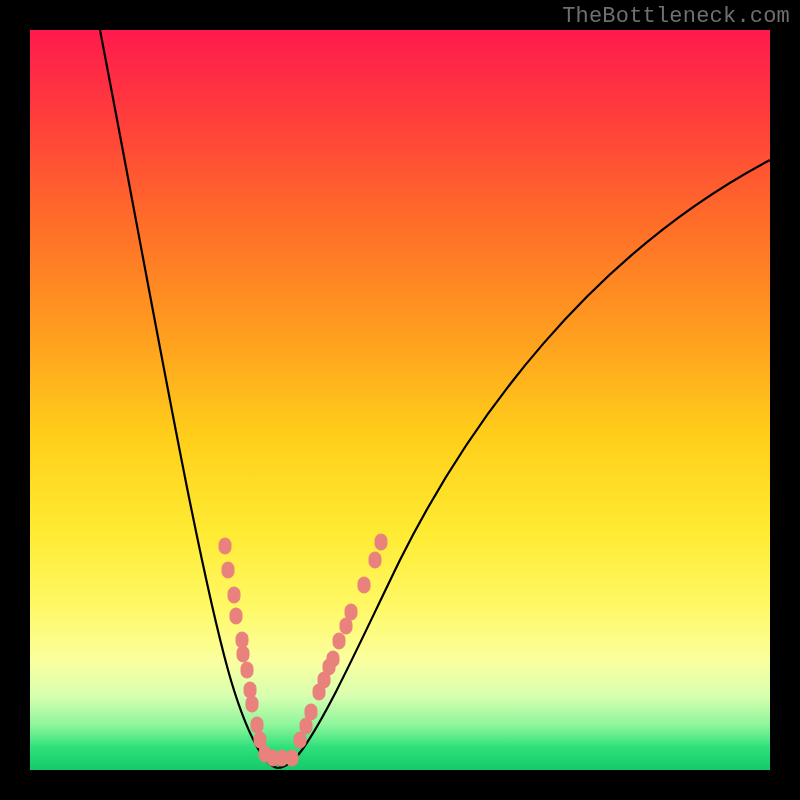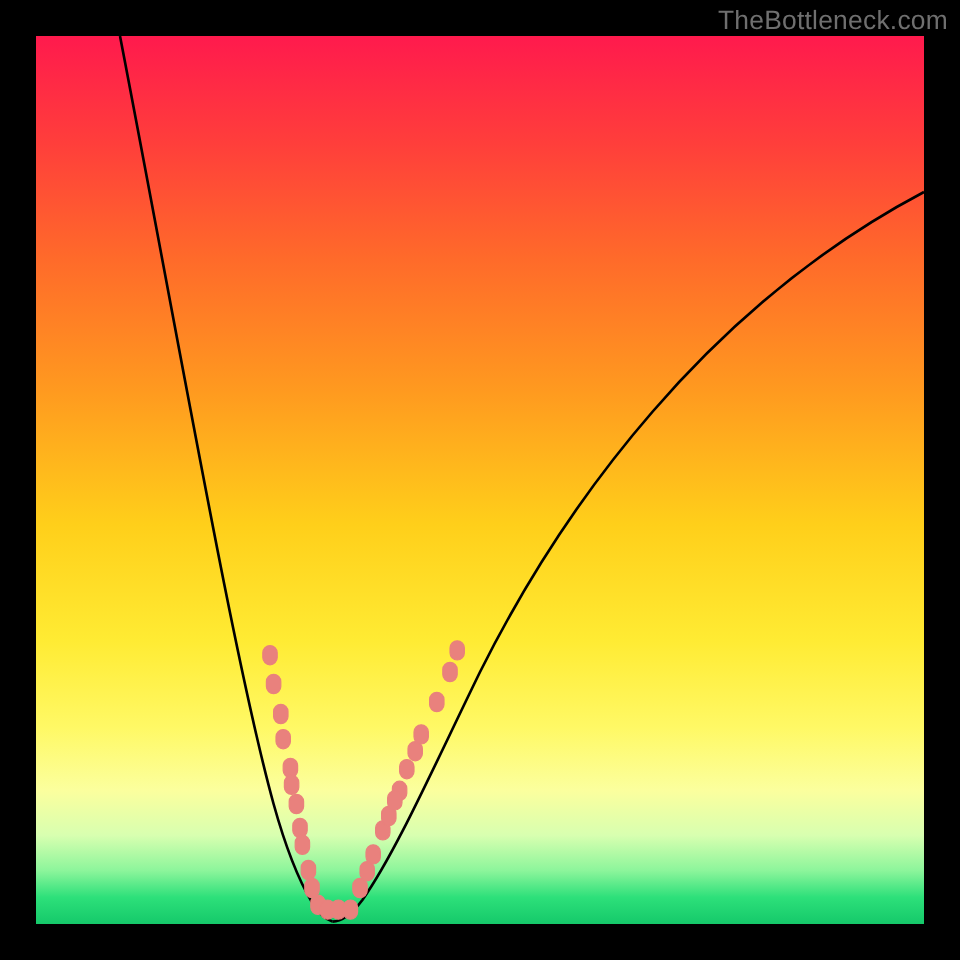--- a/index.html
+++ b/index.html
@@ -34,20 +34,21 @@
   }
   .watermark {
     position: absolute;
     top: 4px;
     right: 10px;
     color: #6f6f6f;
     font-size: 22px;
     letter-spacing: 0.2px;
     font-weight: 500;
     user-select: none;
+    font-family: Liberation Mono, monospace;
   }
   svg.plot {
     position: absolute;
     left: 0;
     top: 0;
     width: 740px;
     height: 740px;
     overflow: visible;
   }
   .curve {

